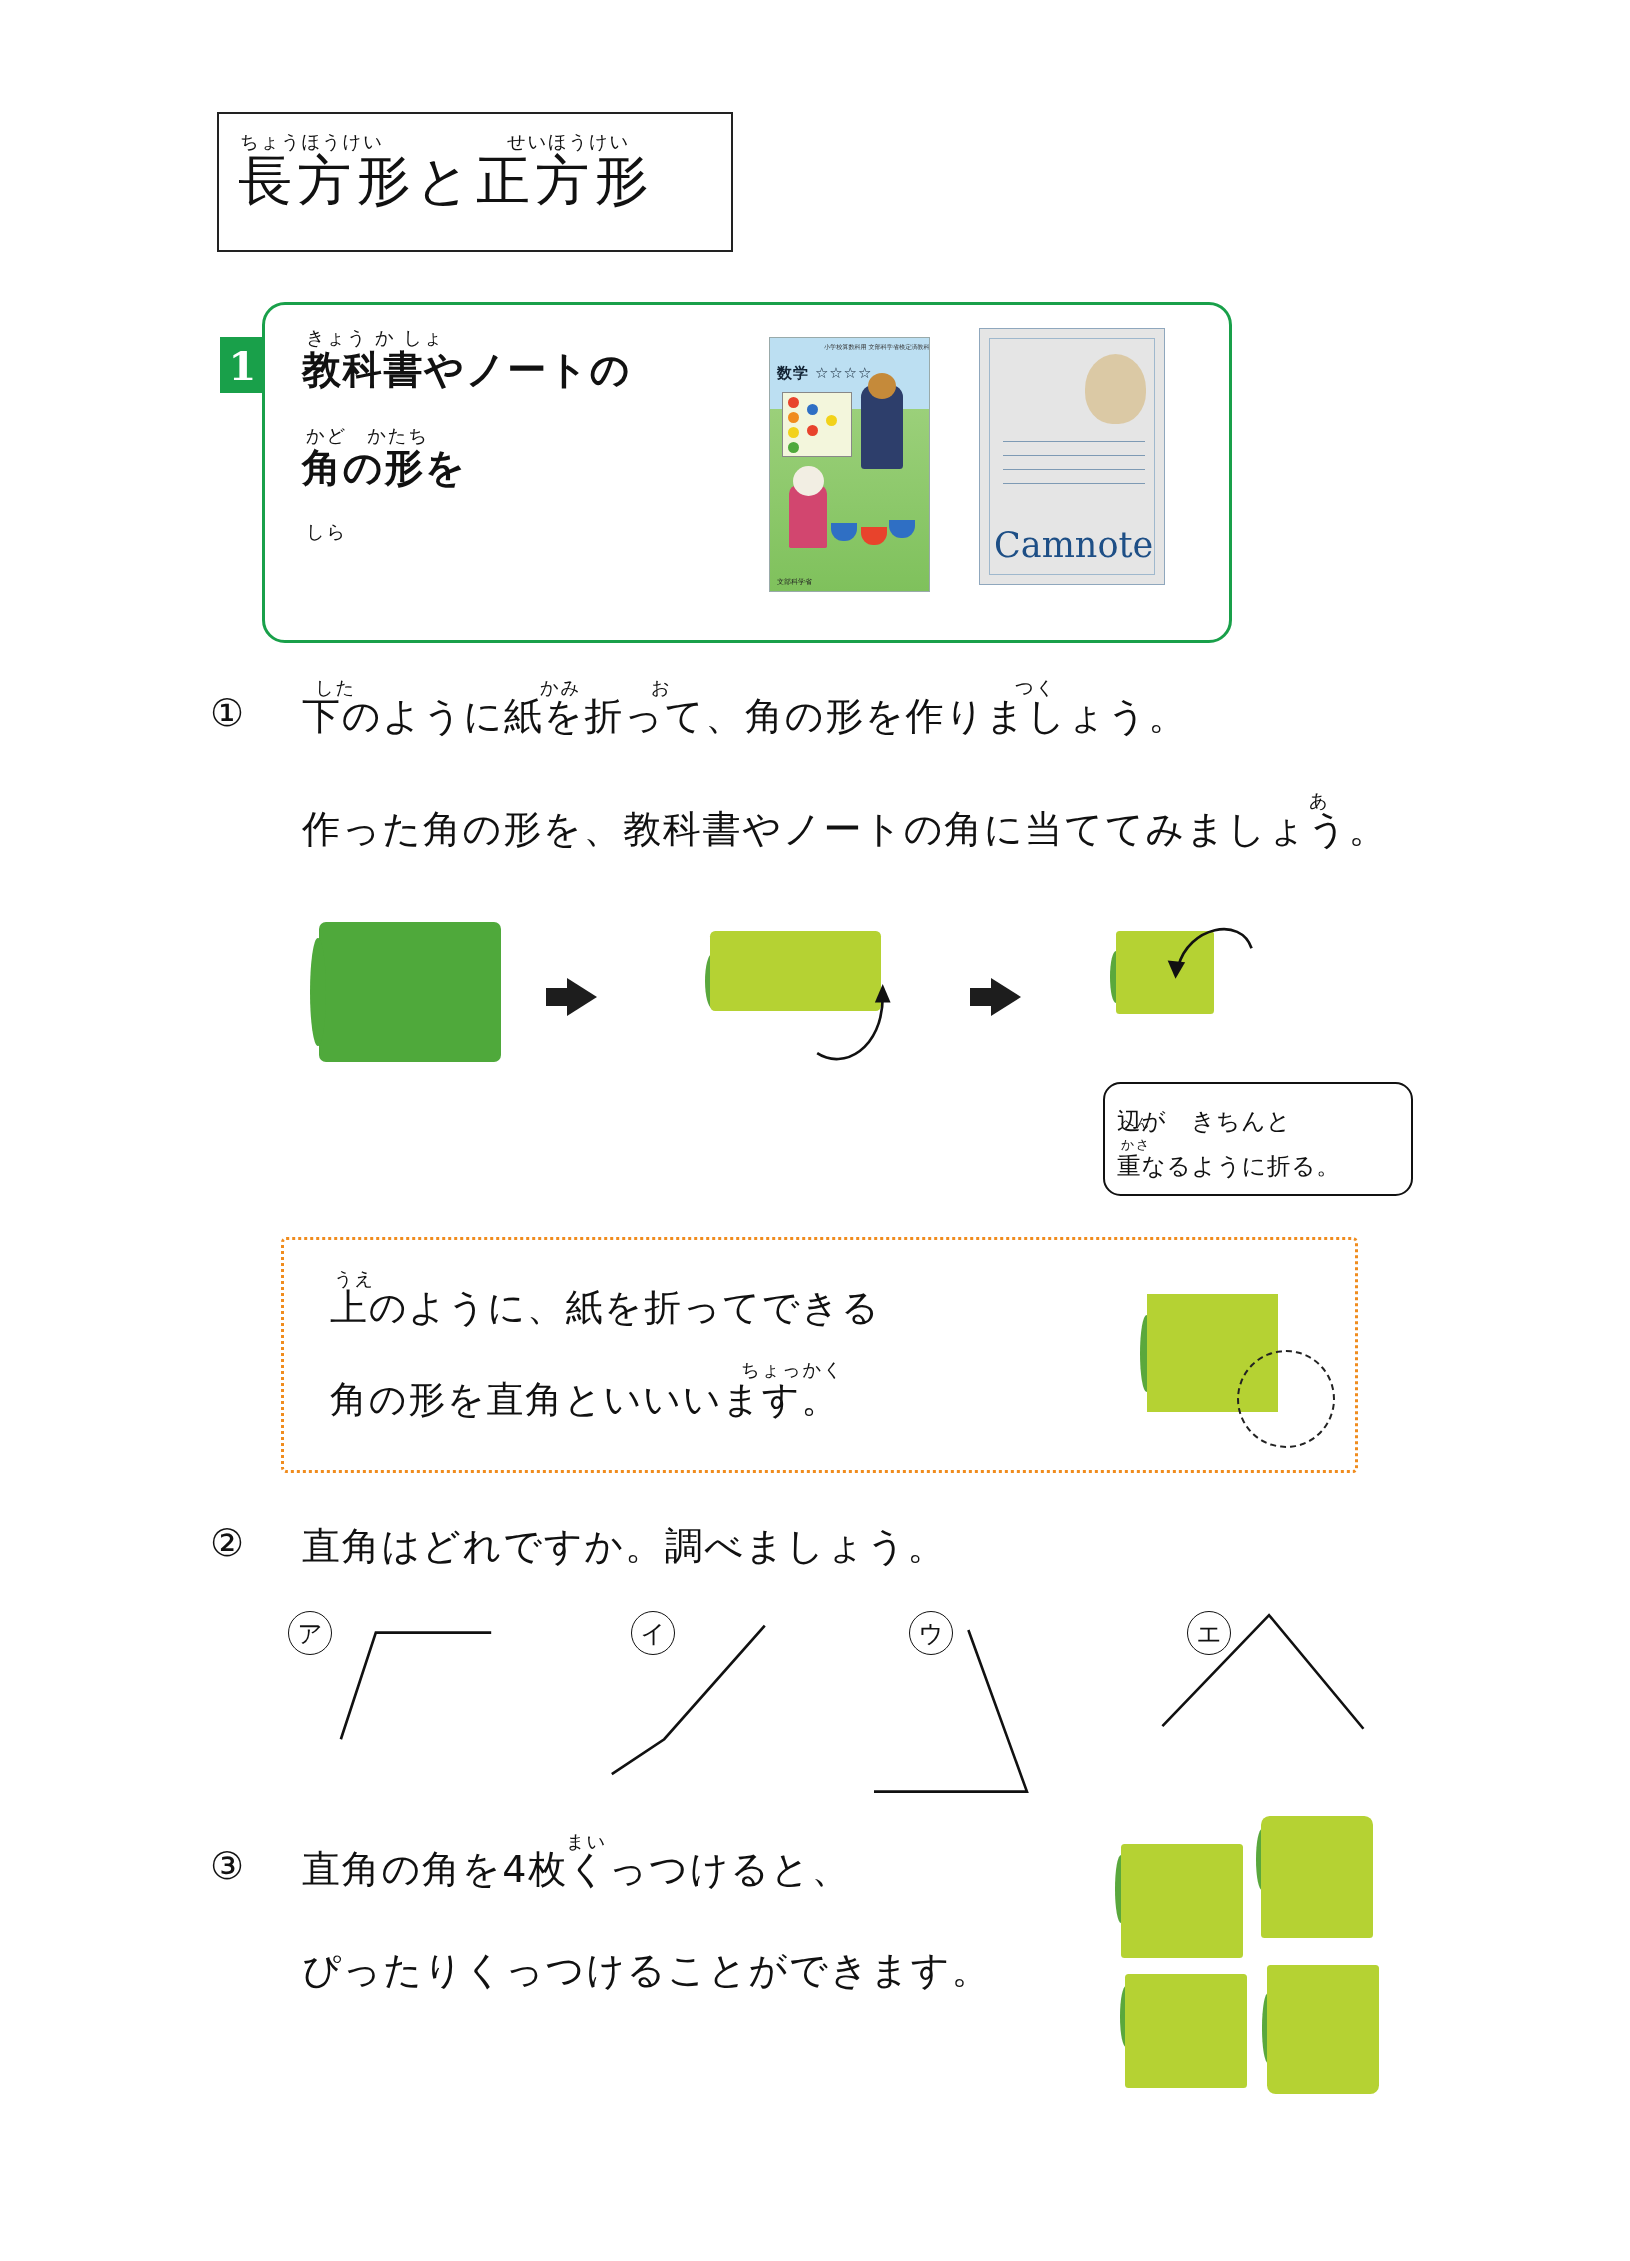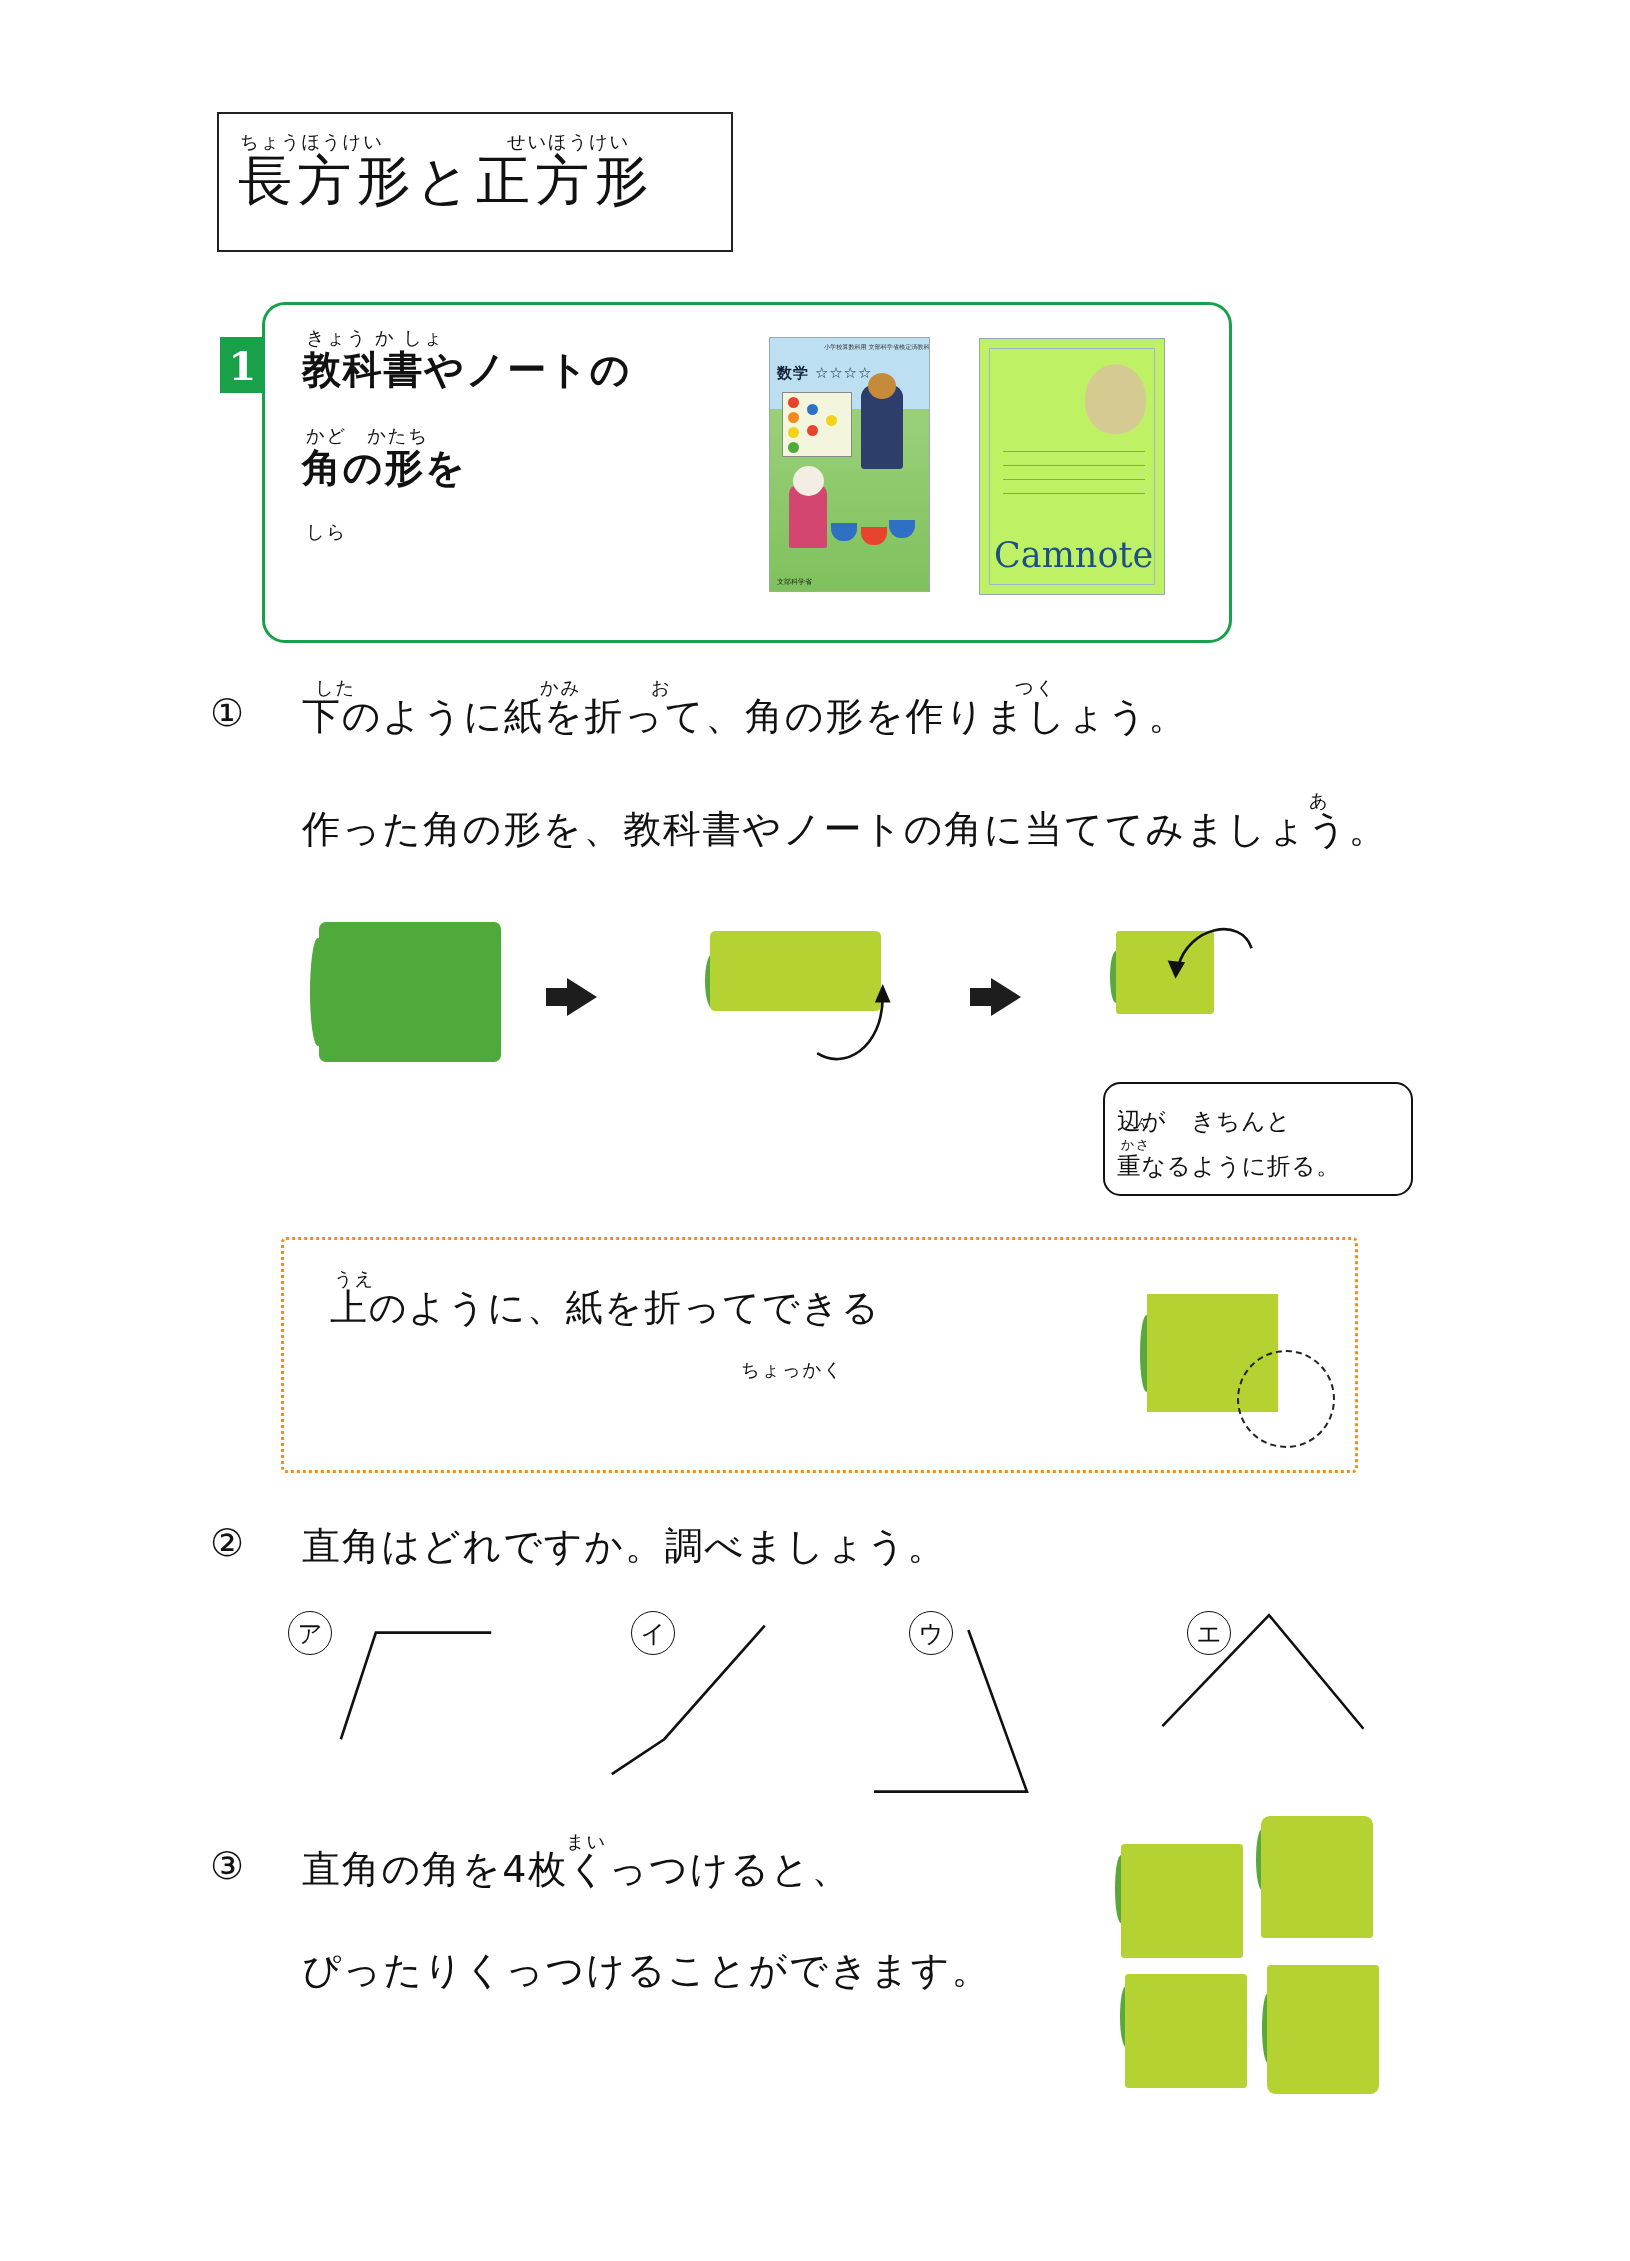--- a/index.html
+++ b/index.html
@@ -188,24 +188,24 @@
     position: absolute;
     width: 26px;
     height: 17.5px;
     border-radius: 0 0 12.2px 12.2px;
   }
 
   
   .note-cover {
     position: absolute;
     left: 979px;
-    top: 338px;
+    top: 328px;
     width: 184px;
     height: 255px;
-    background: #bef264;
+    background: #e5e5e5;
     border: 0.9px solid #8fa7bd;
   }
   .note-inner {
     position: absolute;
     left: 8.7px;
     top: 8.7px;
     right: 8.7px;
     bottom: 8.7px;
     border: 0.9px solid #9fb8cd;
   }
@@ -525,20 +525,21 @@
   <div class="callout"></div>
   <div class="furi cf1">へん</div>
   <div class="callout-line cl1">辺が　きちんと</div>
   <div class="furi cf2">かさ</div>
   <div class="callout-line cl2">重なるように折る。</div>
 
   <div class="def-box"></div>
   <div class="furi df1">うえ</div>
   <div class="def-line dl1">上のように、紙を折ってできる</div>
   <div class="furi df2">ちょっかく</div>
+  <div class="def-line dl2">角の形を直角といいいます。</div>
   <div class="def-paper-edge"></div>
   <div class="def-paper"></div>
   <div class="def-circle"></div>
 
   <div class="q-num q2-num">②</div>
   <div class="body-line q2-l1">直角はどれですか。調べましょう。</div>
 
   <div class="circ" style="left:288px;top:1611px;">ア</div>
   <div class="circ" style="left:631px;top:1611px;">イ</div>
   <div class="circ" style="left:909px;top:1611px;">ウ</div>

